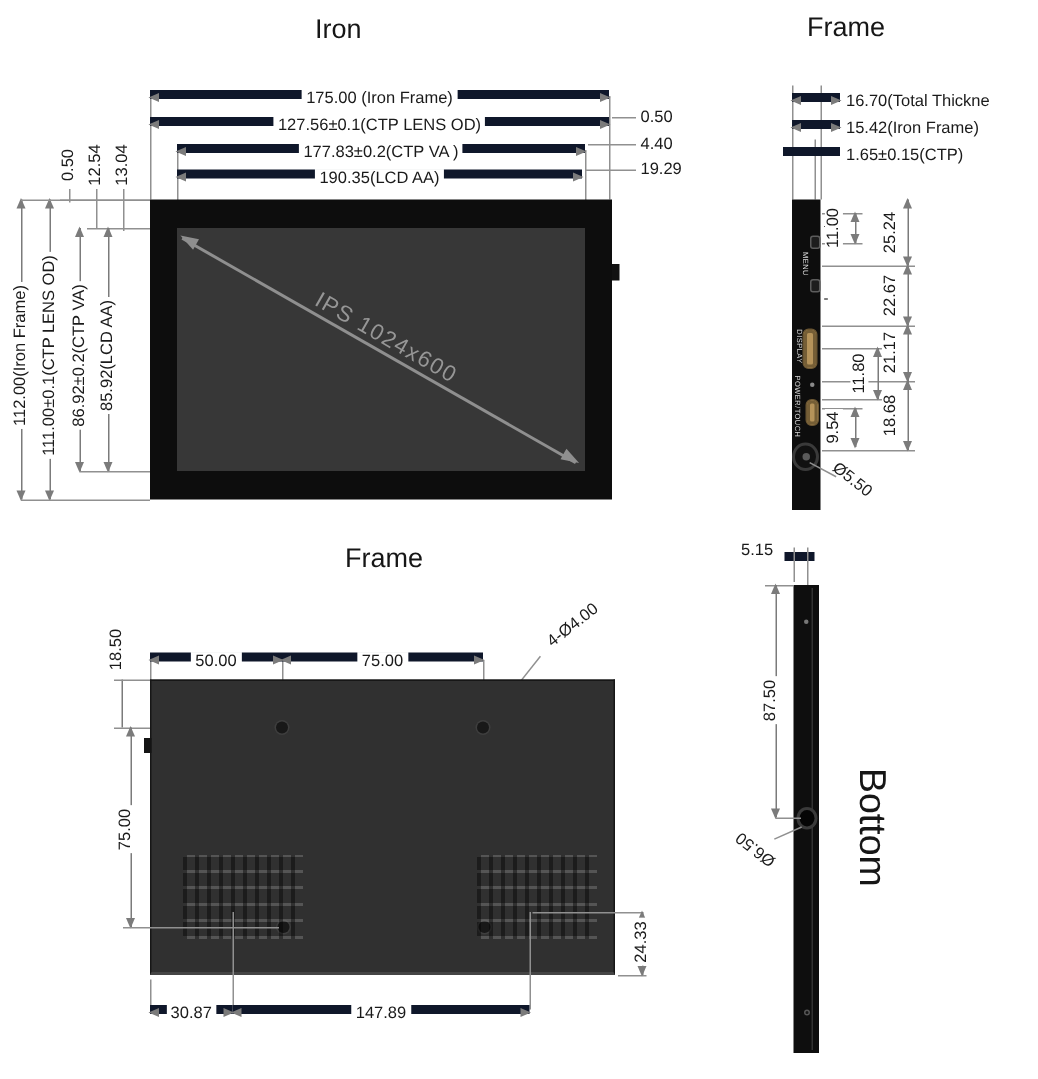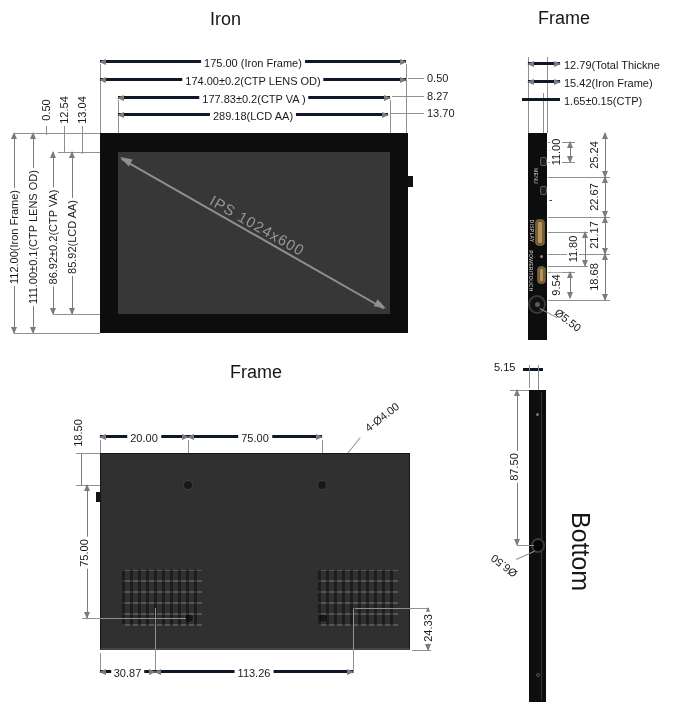--- a/index.html
+++ b/index.html
@@ -1,20 +1,20 @@
 <!DOCTYPE html>
 <html><head>
 <meta charset="utf-8">
 <style>
   *{margin:0;padding:0;box-sizing:border-box}
   html,body{width:692px;height:719px}
   body{position:relative;background:#fff;font-family:"Liberation Sans",sans-serif;color:#1a1a1a;overflow:hidden}
   .abs{position:absolute}
   .title{position:absolute;font-size:18px;color:#161616}
-  .dim-h{position:absolute;height:0;border-top:3px solid #0f172a}
+  .dim-h{position:absolute;height:0;border-top:6px solid #0f172a}
   .dim-h>span{position:absolute;left:50%;top:0;transform:translate(-50%,-52%);background:#fff;padding:0 3px;font-size:11px;white-space:nowrap;line-height:1.1;color:#1a1a1a}
   .dim-h.side-lbl>span{left:100%;transform:translate(4px,-50%);padding:0}
   .dim-v{position:absolute;width:0;border-left:1px solid #7b7b7b}
   .vlbl{position:absolute;white-space:nowrap;font-size:11px;background:#fff;padding:0 2px;line-height:1.1;transform:translate(-50%,-50%) rotate(-90deg);color:#1a1a1a}
   .dlbl{position:absolute;white-space:nowrap;font-size:11px;line-height:1.1;color:#1a1a1a}
   .exh{position:absolute;height:1px;background:#909090}
   .exv{position:absolute;width:1px;background:#909090}
   .ah::before{content:"";position:absolute;left:-1px;top:-4px;width:0;height:0;border-top:3px solid transparent;border-bottom:3px solid transparent;border-right:7px solid #7b7b7b}
   .ah::after{content:"";position:absolute;right:-1px;top:-4px;width:0;height:0;border-top:3px solid transparent;border-bottom:3px solid transparent;border-left:7px solid #7b7b7b}
   .av::before{content:"";position:absolute;top:-1px;left:-4px;width:0;height:0;border-left:3px solid transparent;border-right:3px solid transparent;border-bottom:7px solid #7b7b7b}
@@ -39,35 +39,35 @@
 
   <div class="exv" style="left:100px;top:64px;height:69px"></div>
   <div class="exv" style="left:406px;top:64px;height:69px"></div>
   <div class="exv" style="left:118px;top:100px;height:52px"></div>
   <div class="exv" style="left:390px;top:100px;height:52px"></div>
 
   <div class="dim-h ah" style="left:100px;top:60px;width:306px">
       <span>175.00 (Iron Frame)</span>
     </div>
   <div class="dim-h ah" style="left:100px;top:78px;width:306px">
-      <span>174.00±0.2(CTP LENS OD)</span>
+      <span>127.56±0.1(CTP LENS OD)</span>
     </div>
   <div class="dim-h ah" style="left:118px;top:96px;width:272px">
       <span>177.83±0.2(CTP VA )</span>
     </div>
   <div class="dim-h ah" style="left:118px;top:113px;width:270px">
-      <span>289.18(LCD AA)</span>
+      <span>190.35(LCD AA)</span>
     </div>
 
   <div class="exh" style="left:408px;top:78px;width:16px"></div>
   <div class="exh" style="left:392px;top:96px;width:32px"></div>
   <div class="exh" style="left:390px;top:113px;width:34px"></div>
   <div class="dlbl" style="left:427px;top:72px">0.50</div>
-  <div class="dlbl" style="left:427px;top:90px">8.27</div>
-  <div class="dlbl" style="left:427px;top:107px">13.70</div>
+  <div class="dlbl" style="left:427px;top:90px">4.40</div>
+  <div class="dlbl" style="left:427px;top:107px">19.29</div>
 
   <div class="vlbl" style="left:46px;top:110px">0.50</div>
   <div class="vlbl" style="left:64px;top:110px">12.54</div>
   <div class="vlbl" style="left:82px;top:110px">13.04</div>
   <div class="exv" style="left:46px;top:126px;height:9px"></div>
   <div class="exv" style="left:64px;top:126px;height:26px"></div>
   <div class="exv" style="left:82px;top:126px;height:28px"></div>
   <div class="exh" style="left:40px;top:133px;width:60px"></div>
   <div class="exh" style="left:58px;top:152px;width:60px"></div>
 
@@ -92,21 +92,21 @@
 </div>
 
 <div>
   <div class="title" style="left:538px;top:8px">Frame</div>
 
   <div class="exv" style="left:528px;top:57px;height:76px"></div>
   <div class="exv" style="left:547px;top:57px;height:76px"></div>
   <div class="exv" style="left:543px;top:93px;height:40px"></div>
 
   <div class="dim-h side-lbl ah" style="left:528px;top:62px;width:32px">
-      <span>12.79(Total Thickne</span>
+      <span>16.70(Total Thickne</span>
     </div>
   <div class="dim-h side-lbl ah" style="left:528px;top:80px;width:32px">
       <span>15.42(Iron Frame)</span>
     </div>
   <div class="dim-h side-lbl" style="left:522px;top:98px;width:38px">
       <span>1.65±0.15(CTP)</span>
     </div>
 
   <div class="abs" style="left:528px;top:133px;width:19px;height:207px;background:#0d0d0d"></div>
 
@@ -154,21 +154,21 @@
   <div class="dlbl" style="left:568px;top:320px;transform:translate(-50%,-50%) rotate(38deg)">Ø5.50</div>
 </div>
 
 <div>
   <div class="title" style="left:230px;top:362px">Frame</div>
 
   <div class="exv" style="left:100px;top:440px;height:13px"></div>
   <div class="exv" style="left:188px;top:440px;height:45px"></div>
   <div class="exv" style="left:322px;top:440px;height:45px"></div>
   <div class="dim-h ah" style="left:100px;top:435px;width:88px">
-      <span>20.00</span>
+      <span>50.00</span>
     </div>
   <div class="dim-h ah" style="left:188px;top:435px;width:134px">
       <span>75.00</span>
     </div>
 
   <div class="vlbl" style="left:78px;top:433px">18.50</div>
   <div class="dim-v" style="left:81px;top:453px;height:32px"></div>
   <div class="exh" style="left:76px;top:453px;width:24px"></div>
   <div class="exh" style="left:76px;top:485px;width:112px"></div>
 
@@ -188,21 +188,21 @@
   <div class="vlbl" style="left:84px;top:553px">75.00</div>
   <div class="exh" style="left:82px;top:618px;width:104px"></div>
 
   <div class="exv" style="left:100px;top:653px;height:20px"></div>
   <div class="exv" style="left:155px;top:608px;height:65px"></div>
   <div class="exv" style="left:353px;top:608px;height:65px"></div>
   <div class="dim-h ah" style="left:100px;top:670px;width:55px">
       <span>30.87</span>
     </div>
   <div class="dim-h ah" style="left:155px;top:670px;width:198px">
-      <span>113.26</span>
+      <span>147.89</span>
     </div>
 
   <div class="exh" style="left:355px;top:608px;width:73px"></div>
   <div class="exh" style="left:412px;top:650px;width:19px"></div>
   <div class="dim-v av" style="left:428px;top:608px;height:42px"></div>
   <div class="vlbl" style="left:428px;top:628px">24.33</div>
 </div>
 
 <div>
   <div class="abs" style="left:566px;top:512px;writing-mode:vertical-rl;font-size:25px;color:#161616">Bottom</div>

